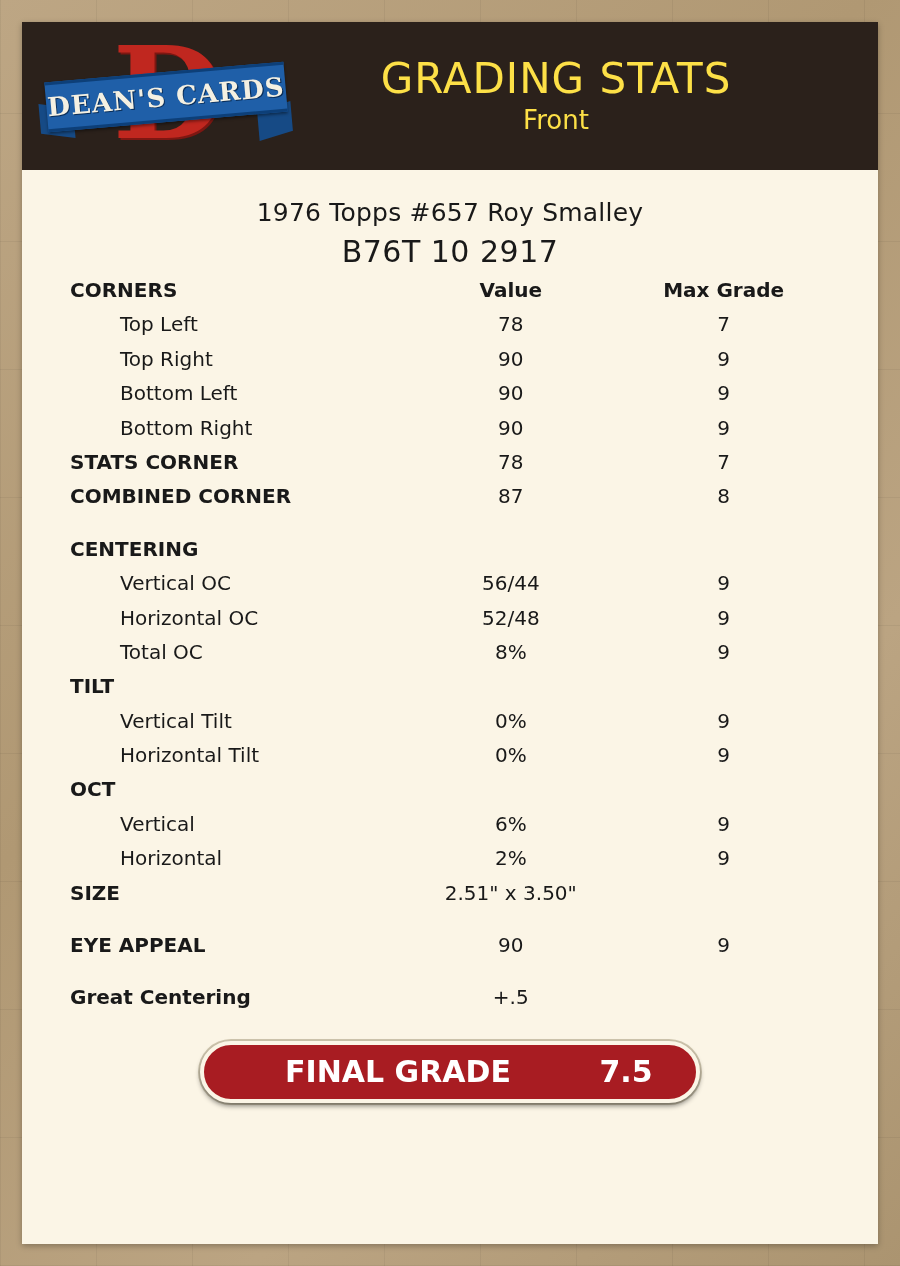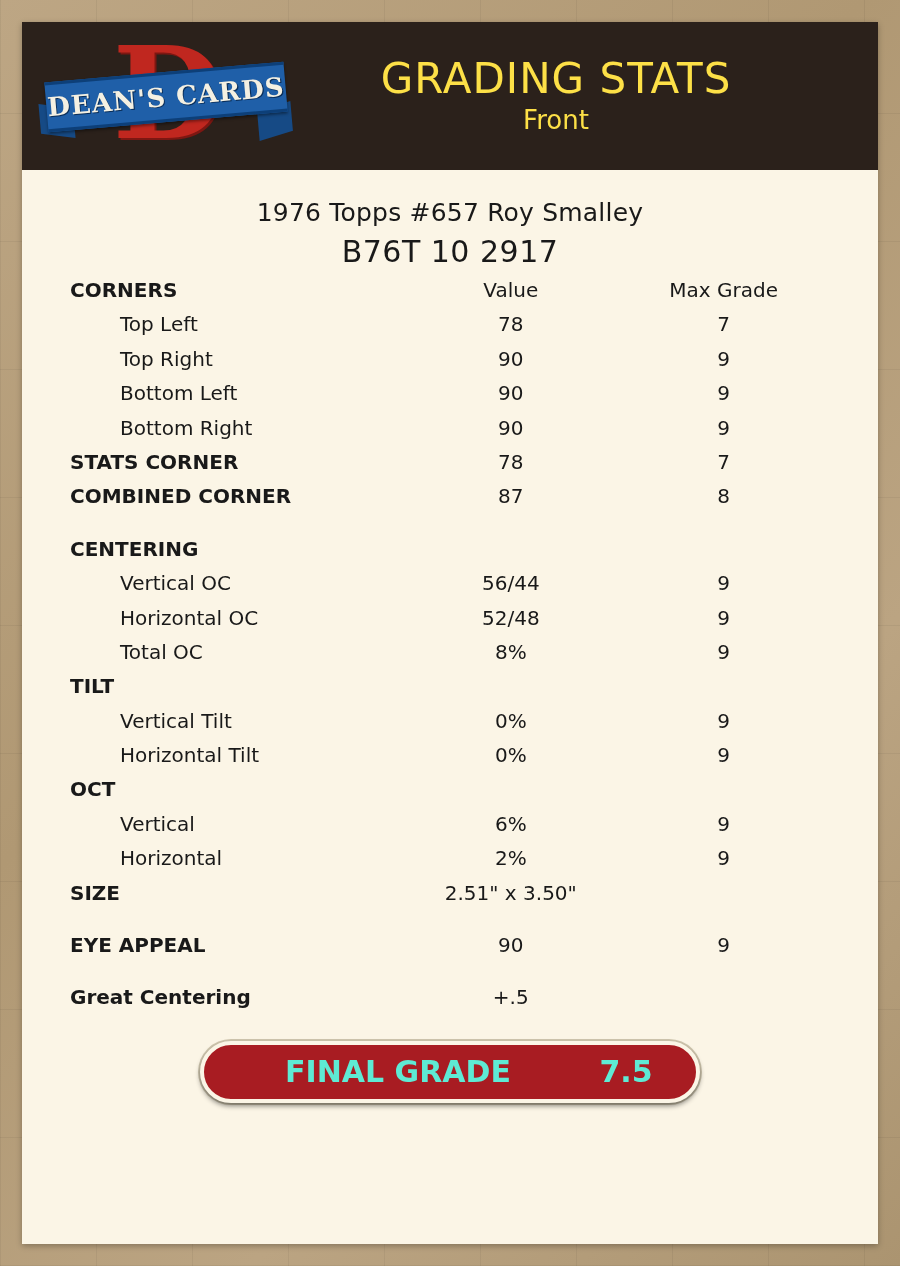--- a/index.html
+++ b/index.html
@@ -155,21 +155,21 @@
     line-height: 1.52;
   }
   td.c-label   { width: 44%; }
   td.c-value   { width: 28%; text-align: center; }
   td.c-max     { width: 28%; text-align: center; }
 
   tr.section td.c-label { font-weight: bold; padding-left: 0; }
   tr.item td.c-label    { padding-left: 50px; }
   tr.bold td.c-label    { font-weight: bold; }
   tr.spacer td          { height: 18px; padding: 0; line-height: 0; font-size: 0; }
-  tr.head td            { font-weight: normal; }
+  tr.head td            { font-weight: bold; }
 
   td.size-value {
     text-align: center;
     padding-right: 56px;
   }
 
   
   .final-wrap {
     margin-top: 26px;
     display: flex;
@@ -178,21 +178,21 @@
   .final-grade {
     position: relative;
     width: 500px;
     height: 62px;
     background: #a81c22;
     border: 4px solid #fbf5e6;
     border-radius: 32px;
     box-shadow: 0 3px 5px rgba(0,0,0,0.45), 0 0 0 2px #cfc6ae;
     display: flex;
     align-items: center;
-    color: #5eead4;
+    color: #ffffff;
     font-weight: bold;
     font-size: 30px;
   }
   .final-grade .fg-label {
     flex: 1 1 auto;
     text-align: center;
     padding-left: 36px;
   }
   .final-grade .fg-value {
     width: 140px;

